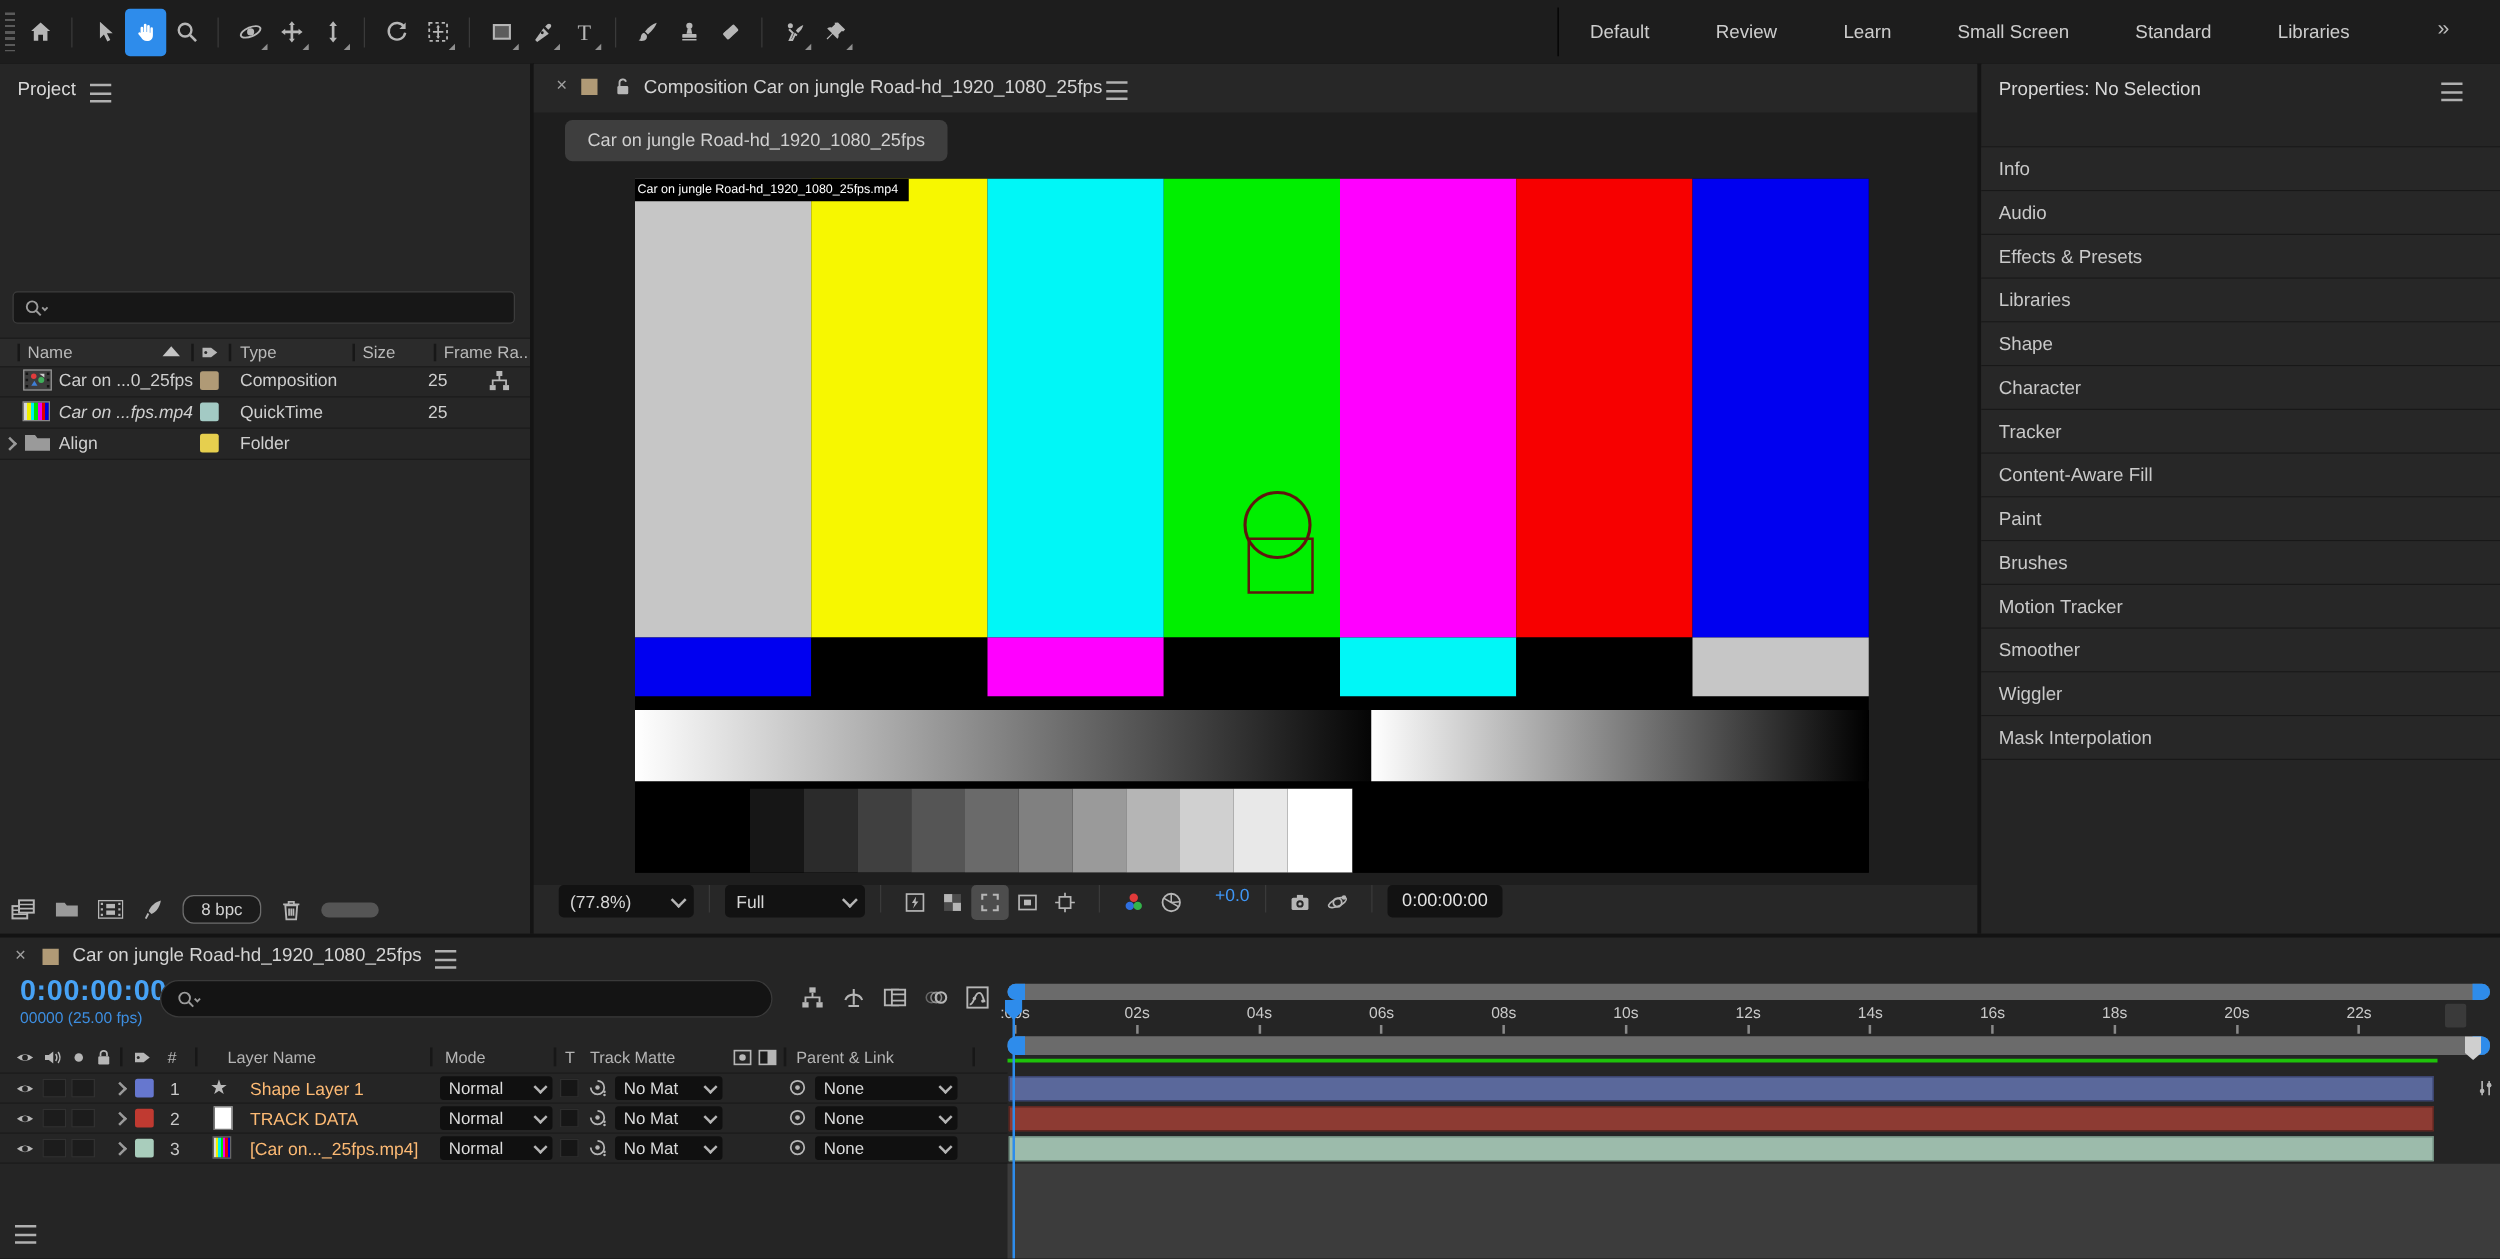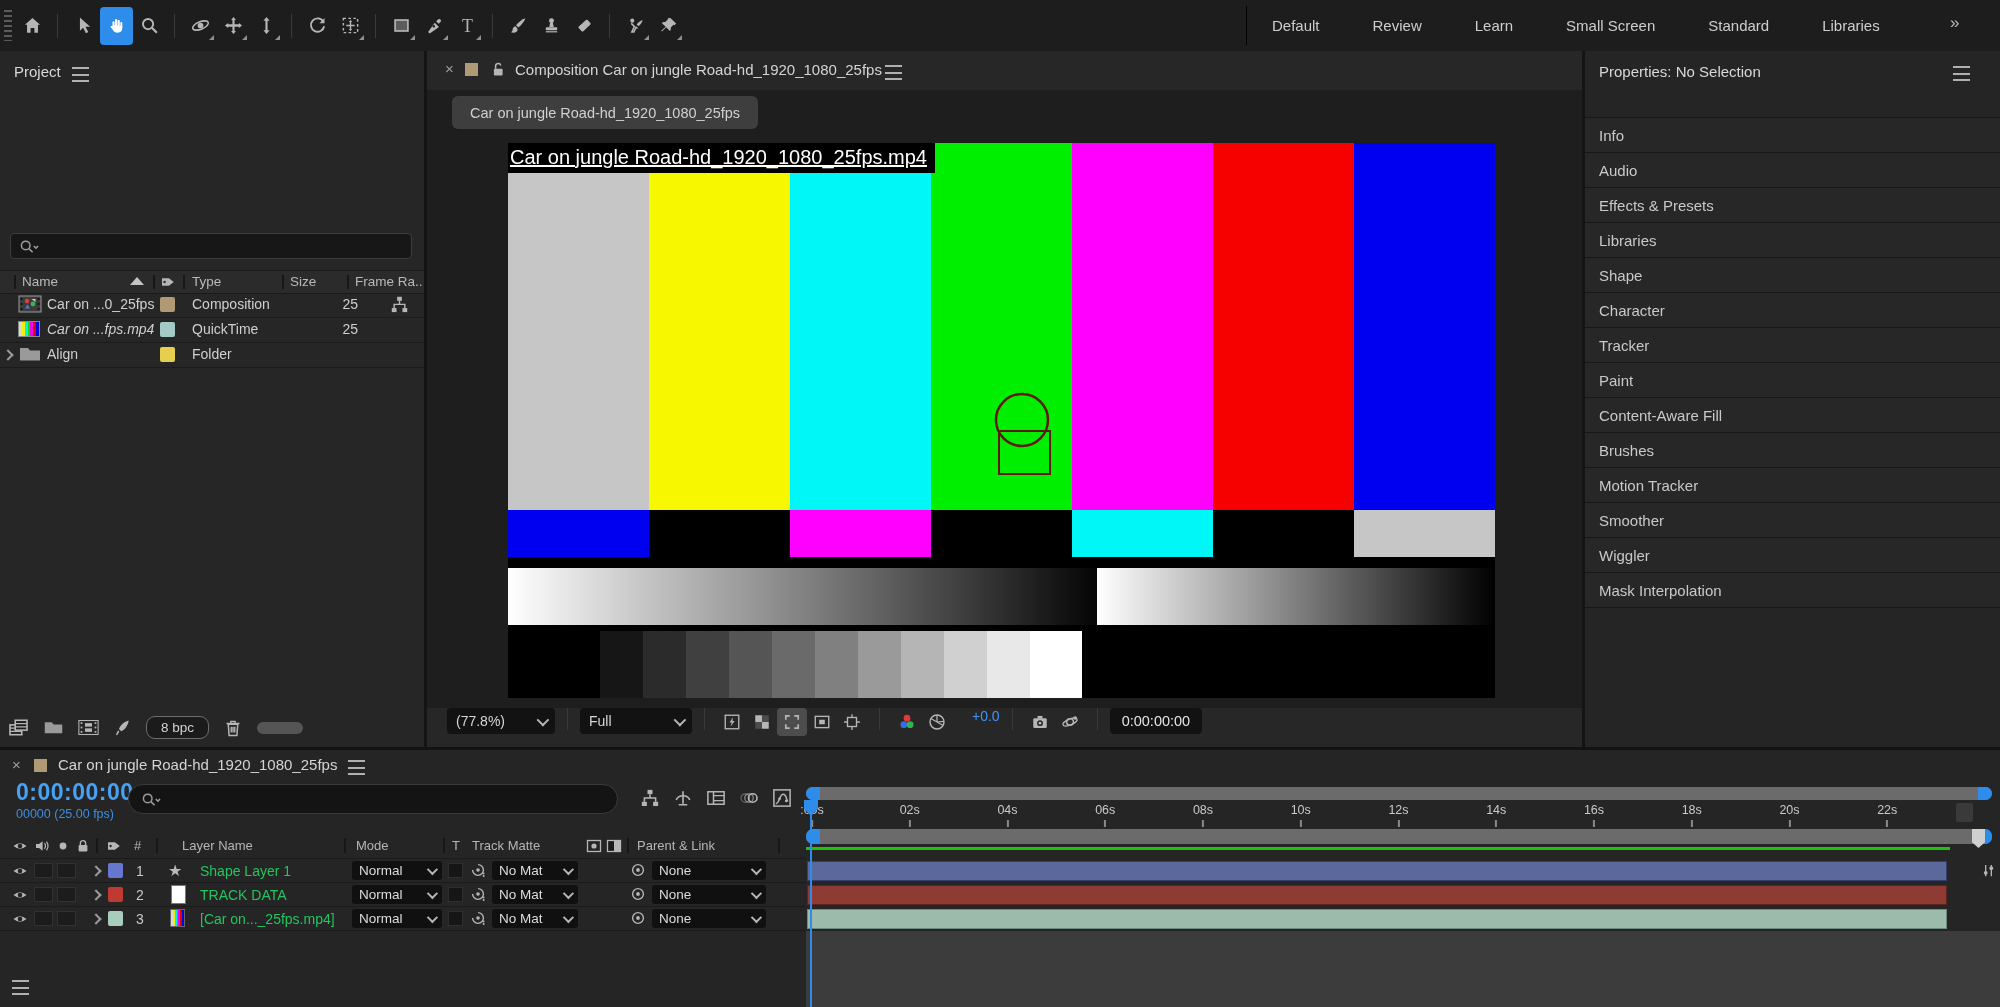--- a/index.html
+++ b/index.html
@@ -60,21 +60,21 @@
   #proj-pill{width:46px;height:12px;border-radius:6px;background:#555;}
   
   #comp{position:absolute;left:427px;top:51px;width:1155px;height:696px;background:#1e1e1e;}
   #comp-tabbar{position:absolute;left:0;top:0;width:1155px;height:39px;background:#272727;}
   .close-x{font-size:15px;color:#9f9f9f;cursor:pointer;}
   .label-swatch{width:13px;height:13px;display:inline-block;}
   #comp-title{font-size:15px;color:#d4d4d4;white-space:nowrap;}
   #comp-viewtab{position:absolute;left:25px;top:45px;height:33px;background:#3e3e3e;border-radius:6px;
      display:flex;align-items:center;padding:0 18px;font-size:14.5px;color:#d0d0d0;cursor:pointer;}
   #canvas{position:absolute;left:81px;top:92px;width:987px;height:555px;background:#000;}
-  #cv-label{position:absolute;left:0;top:0;background:#000;color:#fff;font-size:20px;padding:3px 8px 4px 2px;white-space:nowrap;z-index:5;text-decoration:underline;}
+  #cv-label{position:absolute;left:0;top:0;background:#000;color:#fff;font-size:10px;padding:3px 8px 4px 2px;white-space:nowrap;z-index:5;}
   #cv-bars{position:absolute;left:0;top:0;width:987px;height:367px;display:flex;}
   #cv-band2{position:absolute;left:0;top:367px;width:987px;height:47px;display:flex;}
   .cvcol{flex:1;}
   #cv-grad{position:absolute;left:0;top:425px;width:987px;height:57px;display:flex;background:#000;}
   #cv-grad .g1{width:589px;background:linear-gradient(90deg,#ffffff,#050505);}
   #cv-grad .g2{width:398px;background:linear-gradient(90deg,#ffffff,#000000);}
   #cv-steps{position:absolute;left:0;top:488px;width:987px;height:67px;display:flex;background:#000;}
   #cv-shape{position:absolute;left:0;top:0;width:987px;height:555px;pointer-events:none;}
   
   #viewbar{position:absolute;left:0;top:657px;width:1155px;height:39px;background:#272727;display:flex;font-size:14px;}
@@ -109,21 +109,21 @@
   .lrow svg{width:16px;height:16px;}
   .sw-box{position:absolute;top:4px;width:19px;height:15px;background:#1c1c1c;border:1px solid #313131;box-sizing:border-box;}
   .lrow-chev{position:absolute;left:92px;top:8px;width:6px;height:6px;border-right:2px solid #9a9a9a;border-top:2px solid #9a9a9a;transform:rotate(45deg);cursor:pointer;}
   .lrow-swatch{position:absolute;left:108px;top:4px;width:15px;height:15px;border-radius:2px;cursor:pointer;}
   .lrow-num{position:absolute;left:136px;top:4px;color:#c9c9c9;}
   .lrow-icon{position:absolute;left:168px;top:2px;width:22px;height:19px;}
   .li-star::before{content:"\2605";color:#b9b9b9;font-size:16px;line-height:19px;}
   .li-solid{display:block;width:13px;height:17px;background:#fff;border:1px solid #777;margin-left:3px;}
   .li-bars{display:block;width:15px;height:18px;border:1px solid #666;box-sizing:border-box;margin-left:2px;
      background:linear-gradient(90deg,#d8d8d8 0 14.3%,#f0f000 0 28.6%,#00f0f0 0 42.9%,#00e000 0 57.1%,#f000f0 0 71.4%,#e00000 0 85.7%,#0000e0 0 100%);}
-  .lrow-name{position:absolute;left:200px;top:4px;color:#22c55e;white-space:nowrap;text-align:center;}
+  .lrow-name{position:absolute;left:200px;top:4px;color:#fdba74;white-space:nowrap;text-align:center;}
   .dd{position:absolute;top:2px;height:19px;background:#101010;border-radius:3px;display:flex;align-items:center;
      justify-content:space-between;padding:0 7px;font-size:13.5px;color:#dcdcdc;cursor:pointer;box-sizing:border-box;}
   .dd .chev{width:6px;height:6px;margin-left:6px;}
   .tbox{position:absolute;left:448px;top:4px;width:15px;height:15px;background:#161616;border:1px solid #2e2e2e;box-sizing:border-box;}
   .swirl{position:absolute;left:470px;top:3px;}
   .pick{position:absolute;left:630px;top:3px;}
   
   #tl-graph-bg{position:absolute;left:806px;top:181px;width:1194px;height:76px;background:#3c3c3c;}
   .workbar{position:absolute;left:806px;width:1186px;height:13px;background:#6b6b6b;border-radius:7px;}
   .workbar .cap{position:absolute;top:0;width:14px;height:13px;background:#2e8ceb;}
@@ -728,25 +728,25 @@
         </div>
         <div class="prop-item has-sub" style="--i: 4;">
           <span>Shape</span>
         </div>
         <div class="prop-item has-sub" style="--i: 5;">
           <span>Character</span>
         </div>
         <div class="prop-item has-sub" style="--i: 7;">
           <span>Tracker</span>
         </div>
+        <div class="prop-item has-sub" style="--i: 8;">
+          <span>Content-Aware Fill</span>
+        </div>
         <div class="prop-item has-sub" style="--i: 9;">
           <span>Paint</span>
-        </div>
-        <div class="prop-item has-sub" style="--i: 8;">
-          <span>Content-Aware Fill</span>
         </div>
         <div class="prop-item has-sub" style="--i: 10;">
           <span>Brushes</span>
         </div>
         <div class="prop-item has-sub" style="--i: 11;">
           <span>Motion Tracker</span>
         </div>
         <div class="prop-item has-sub" style="--i: 12;">
           <span>Smoother</span>
         </div>

